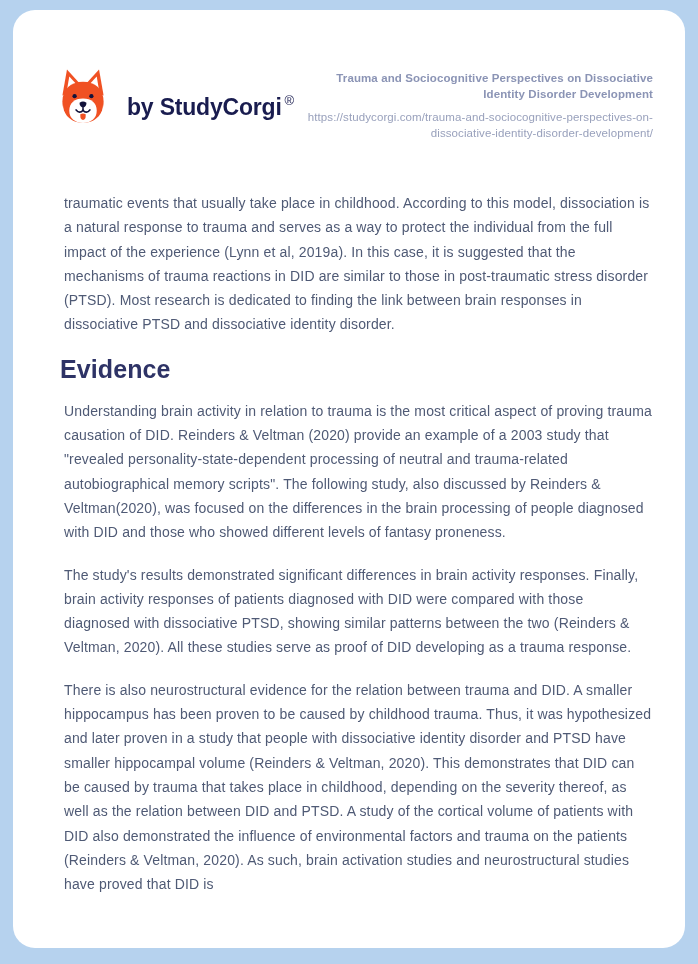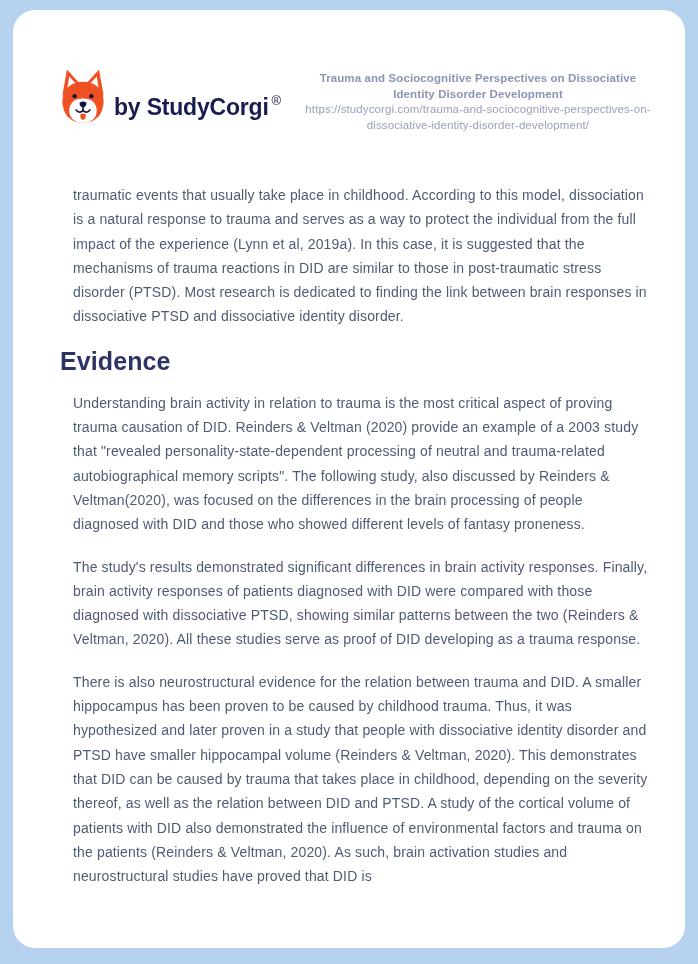--- a/index.html
+++ b/index.html
@@ -24,21 +24,21 @@
   }
   .header {
     display: flex;
     justify-content: space-between;
     align-items: flex-start;
     padding: 58px 32px 0 47px;
   }
   .brand {
     display: flex;
     align-items: center;
-    gap: 8px;
+    gap: 21px;
   }
   .corgi-wrap svg {
     width: 46px;
     height: 58px;
     display: block;
   }
   .brand-name {
     font-size: 23px;
     font-weight: 800;
     letter-spacing: -0.2px;
@@ -48,44 +48,44 @@
   }
   .reg-mark {
     font-size: 13px;
     font-weight: 400;
     color: #191c4f;
     vertical-align: 10px;
     margin-left: 3px;
   }
   .doc-meta {
     width: 350px;
-    text-align: center;
+    text-align: right;
     padding-top: 3px;
   }
   .doc-title {
     font-size: 11.5px;
     font-weight: 700;
     color: #8b94b5;
     line-height: 15.5px;
     letter-spacing: 0.1px;
   }
   .doc-url {
     font-size: 11.5px;
     font-weight: 400;
     color: #99a1bc;
     line-height: 15.5px;
-    margin-top: 0;
+    margin-top: 8px;
     overflow-wrap: break-word;
     letter-spacing: 0.1px;
   }
   .content {
     padding: 50px 33px 0 47px;
   }
   .content p {
-    margin: 0 0 18px 13px;
+    margin: 0 0 18px 4px;
     font-size: 14px;
     line-height: 24.3px;
     color: #4f5a75;
     letter-spacing: 0.15px;
   }
   .content h2 {
     margin: 16px 0 16px 0;
     font-size: 25px;
     line-height: 28px;
     font-weight: 700;

